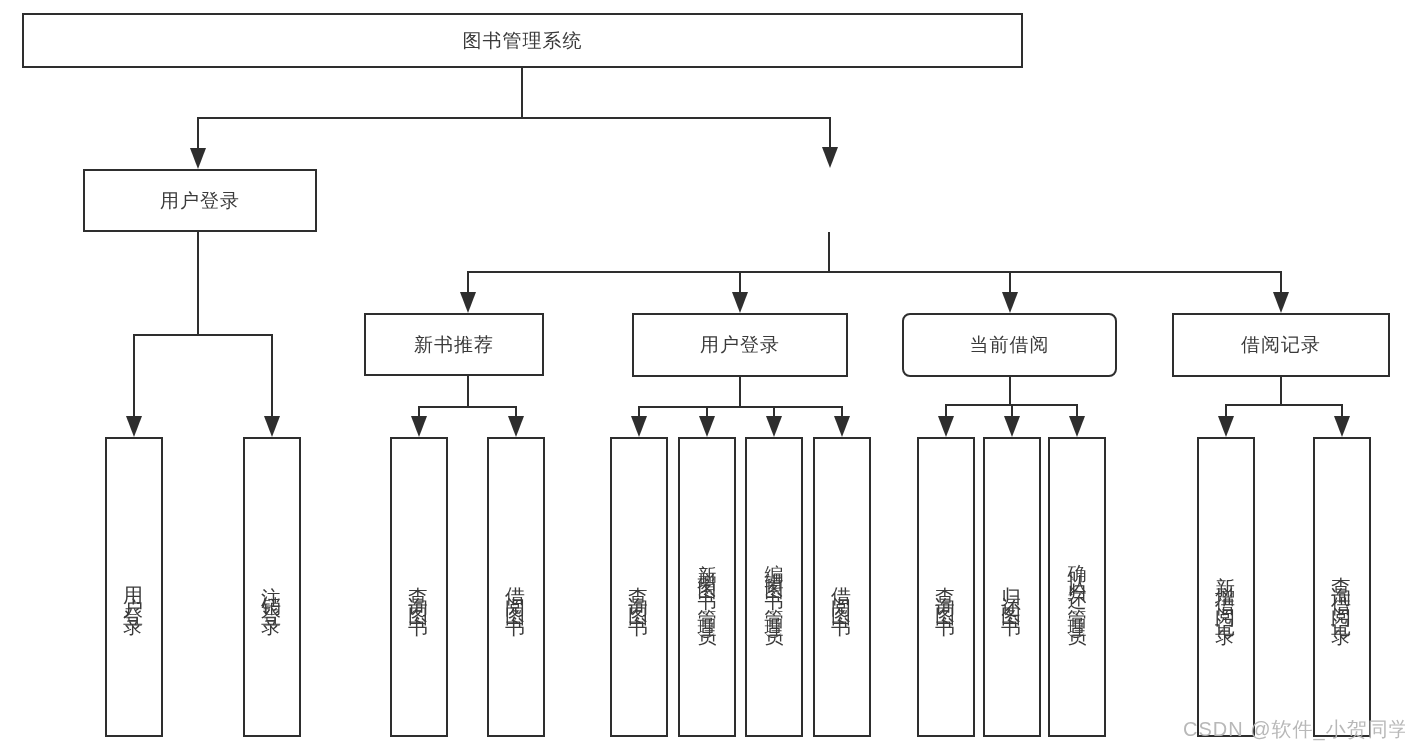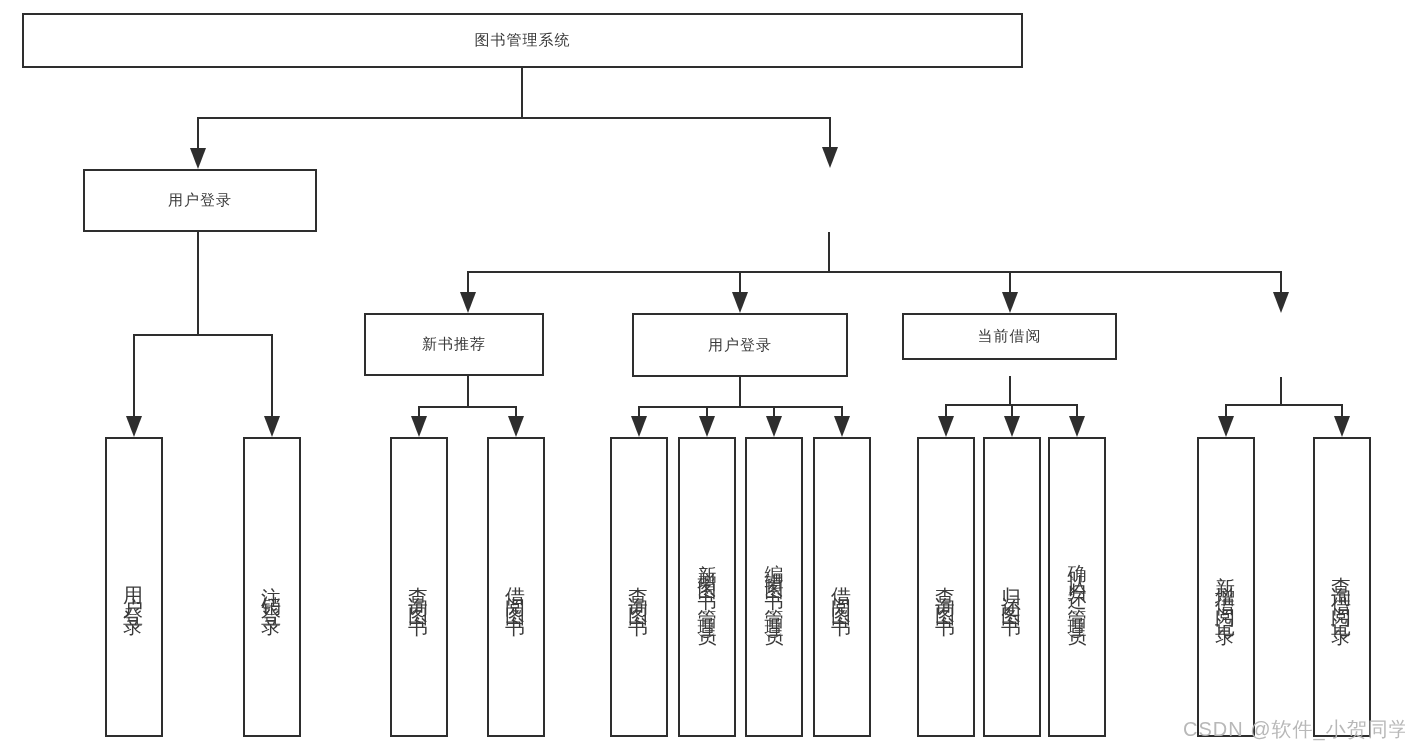--- a/index.html
+++ b/index.html
@@ -13,21 +13,21 @@
   }
   .node {
     position: absolute;
     box-sizing: border-box;
     border: 2px solid #2e2e2e;
     background: #ffffff;
     display: flex;
     align-items: center;
     justify-content: center;
     color: #3a3a3a;
-    font-size: 15px;
+    font-size: 19px;
     letter-spacing: 1px;
     white-space: nowrap;
   }
   .tall {
     writing-mode: vertical-rl;
     letter-spacing: 10px;
     font-size: 20px;
     padding-top: 8px;
   }
   .tall.long {
@@ -97,22 +97,25 @@
   <div class="ahead" style="left:1002px; top:292px;"></div>
   <div class="vline" style="left:1280px; top:271px; height:22px;"></div>
   <div class="ahead" style="left:1273px; top:292px;"></div>
 
   <div class="node" style="left:364px; top:313px; width:180px; height:63px;">
     <span>新书推荐</span>
   </div>
   <div class="node" style="left:632px; top:313px; width:216px; height:64px;">
     <span>用户登录</span>
   </div>
-  <div class="node" style="left:902px; top:313px; width:215px; height:47px;">
+  <div class="node" style="left:902px; top:313px; width:215px; height:64px;border-radius:8px;">
     <span>当前借阅</span>
+  </div>
+  <div class="node" style="left:1172px; top:313px; width:218px; height:64px;">
+    <span>借阅记录</span>
   </div>
 
   <div class="vline" style="left:467px; top:376px; height:32px;"></div>
   <div class="hline" style="left:418px; top:406px; width:99px;"></div>
   <div class="vline" style="left:418px; top:406px; height:11px;"></div>
   <div class="ahead" style="left:411px; top:416px;"></div>
   <div class="vline" style="left:515px; top:406px; height:11px;"></div>
   <div class="ahead" style="left:508px; top:416px;"></div>
 
   <div class="vline" style="left:739px; top:377px; height:31px;"></div>

